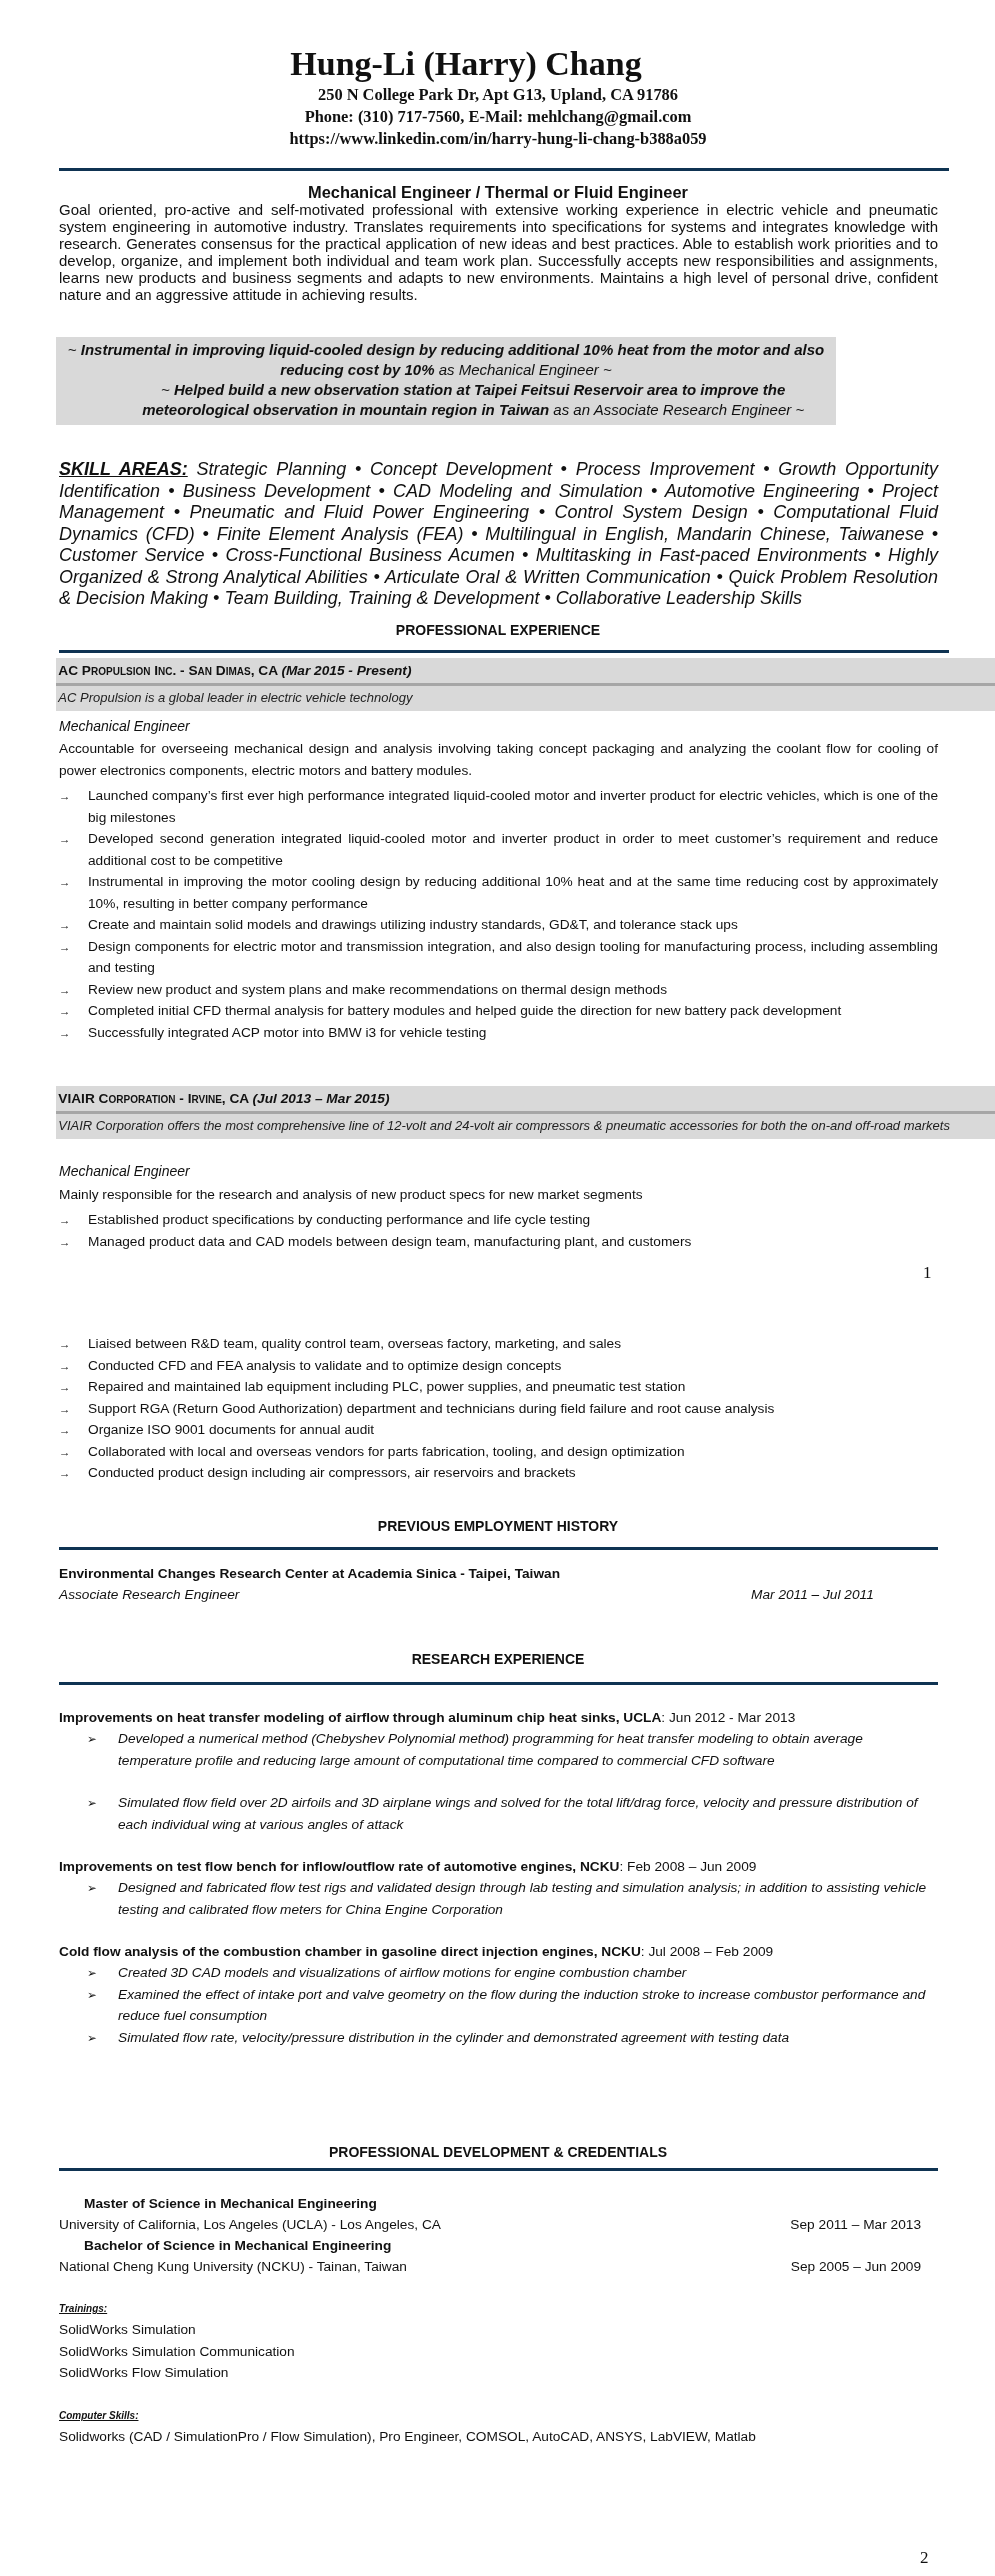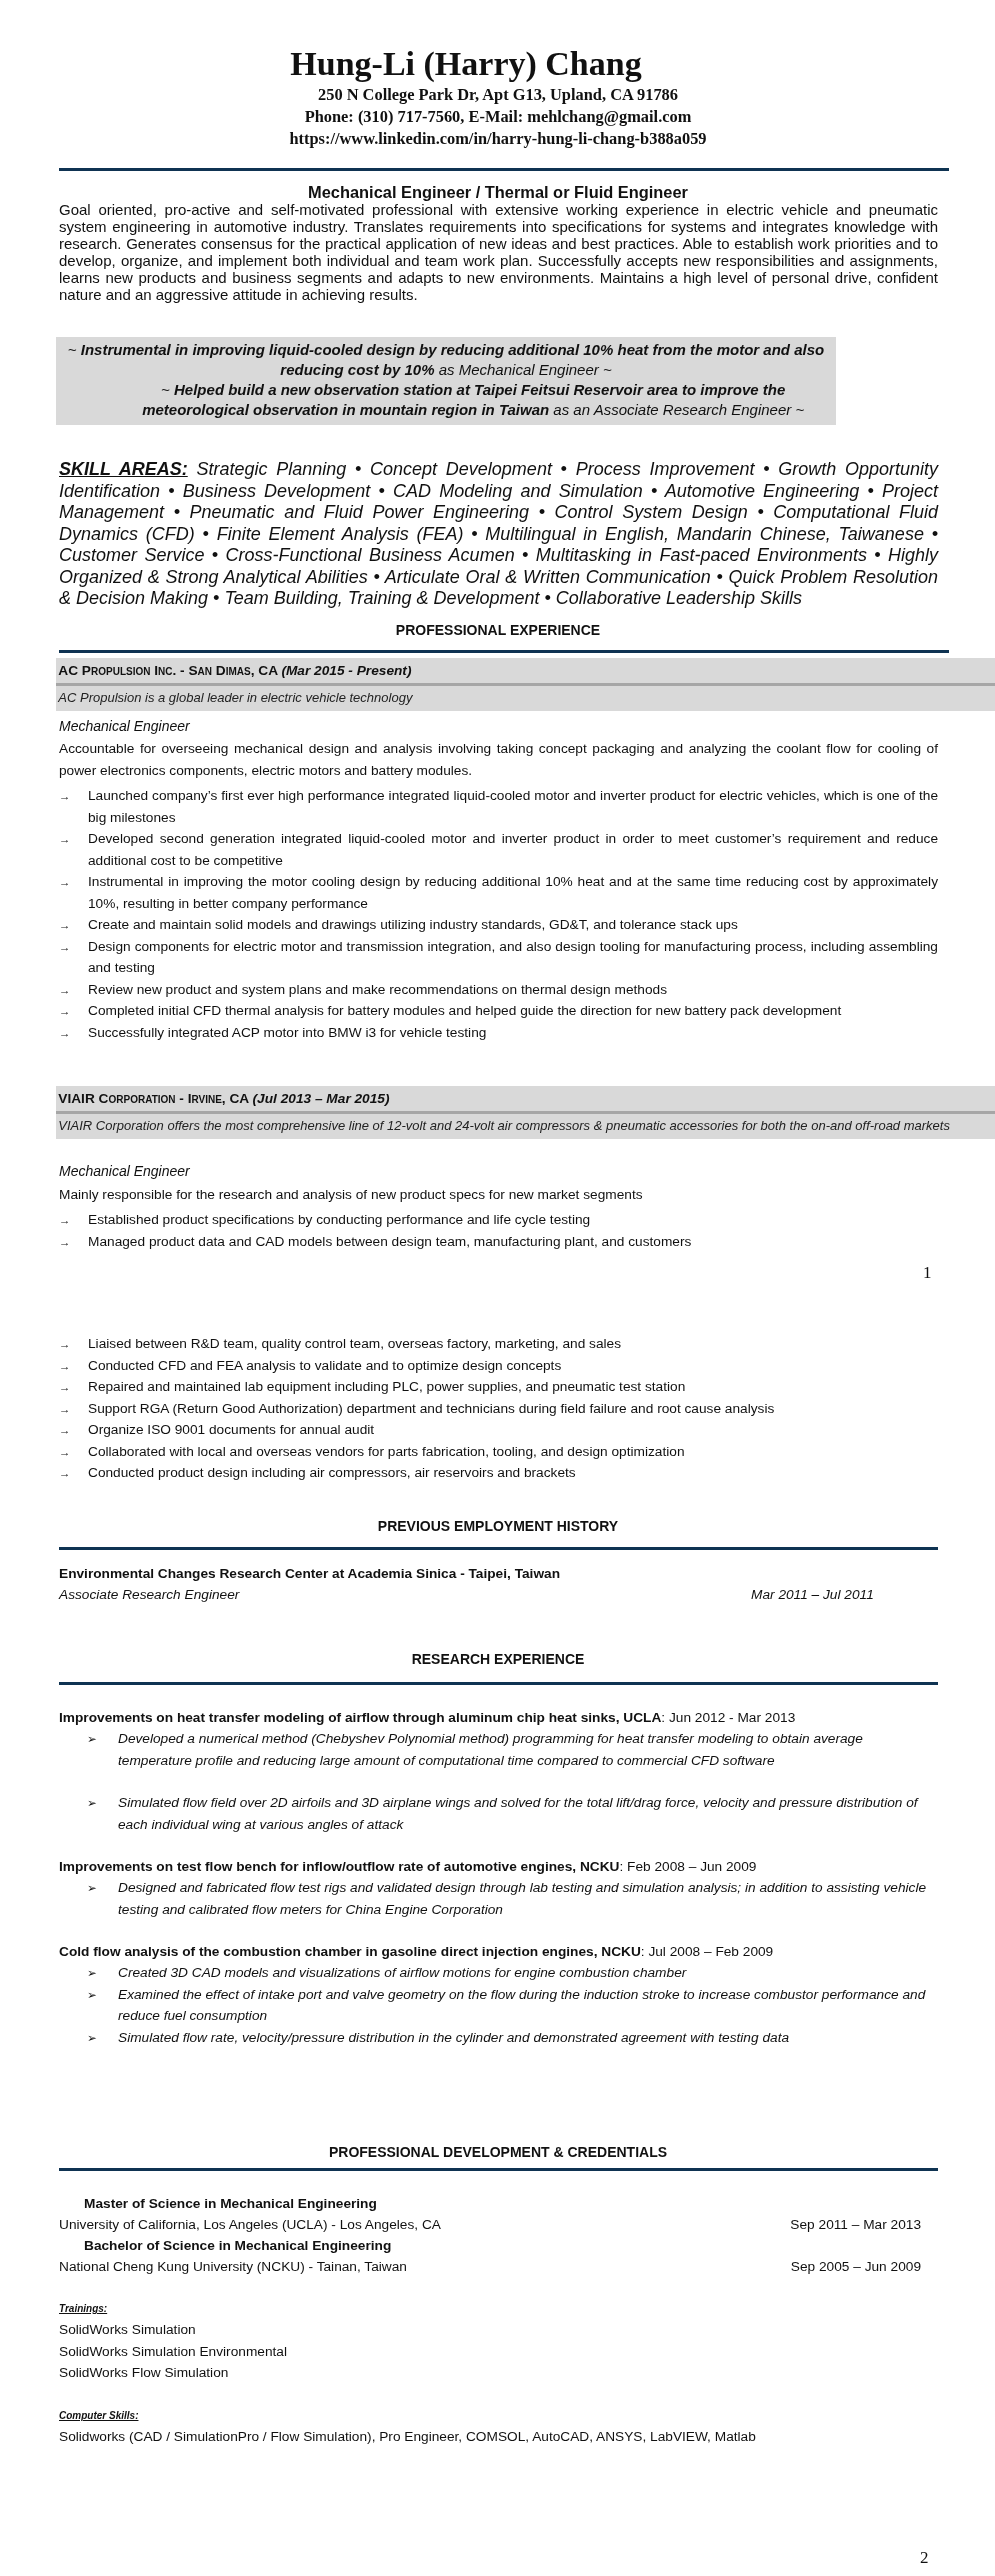--- a/index.html
+++ b/index.html
@@ -164,21 +164,21 @@
   <div class="edu-deg">Bachelor of Science in Mechanical Engineering</div>
   <div class="edu-row">
     <span>National Cheng Kung University (NCKU) - Tainan, Taiwan</span>
     <span class="date">Sep 2005 – Jun 2009</span>
   </div>
 </div>
 
 <div class="content" style="top:2298px">
   <div class="sub-lbl">Trainings:</div>
   <div class="plain">SolidWorks Simulation</div>
-  <div class="plain">SolidWorks Simulation Environmental</div>
+  <div class="plain">SolidWorks Simulation Communication</div>
   <div class="plain">SolidWorks Flow Simulation</div>
 </div>
 
 <div class="content" style="top:2405px">
   <div class="sub-lbl">Computer Skills:</div>
   <div class="plain">Solidworks (CAD / SimulationPro / Flow Simulation), Pro Engineer, COMSOL, AutoCAD, ANSYS, LabVIEW, Matlab</div>
 </div>
 
 <div class="abs pagenum" style="top:2548px; left:920px">2</div>
 

